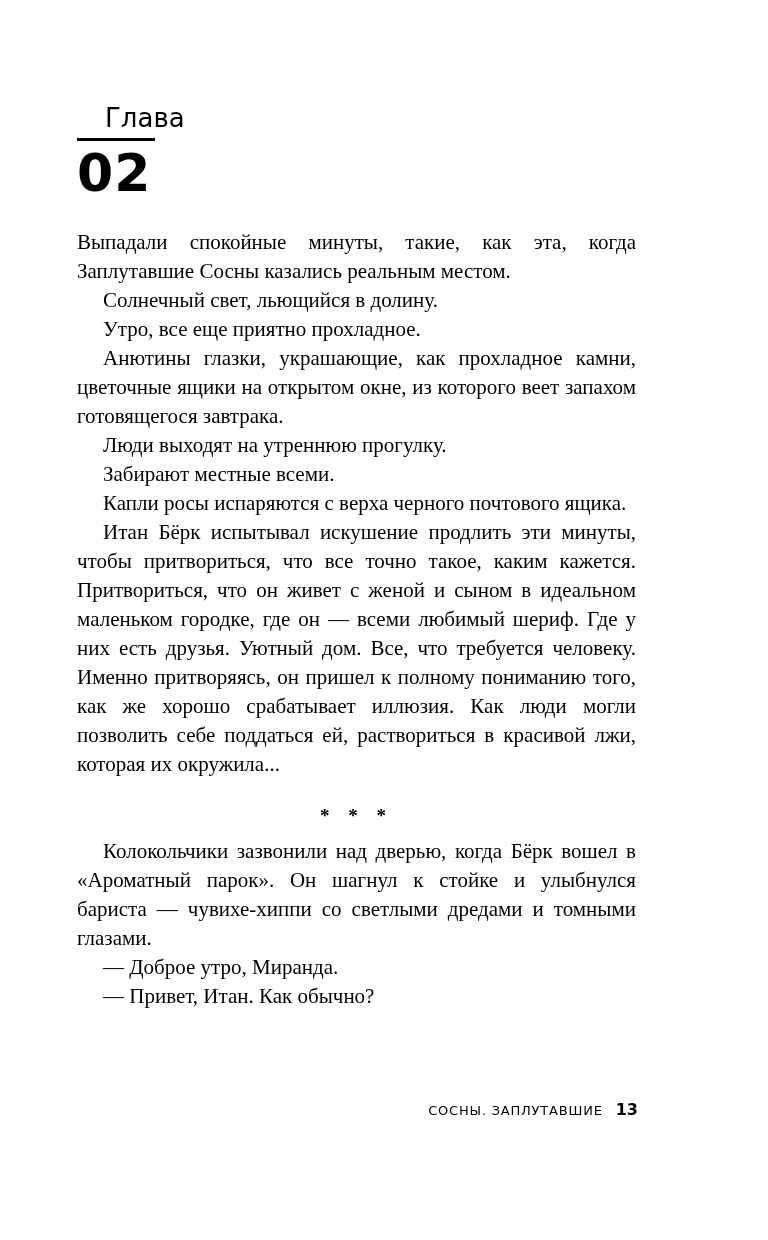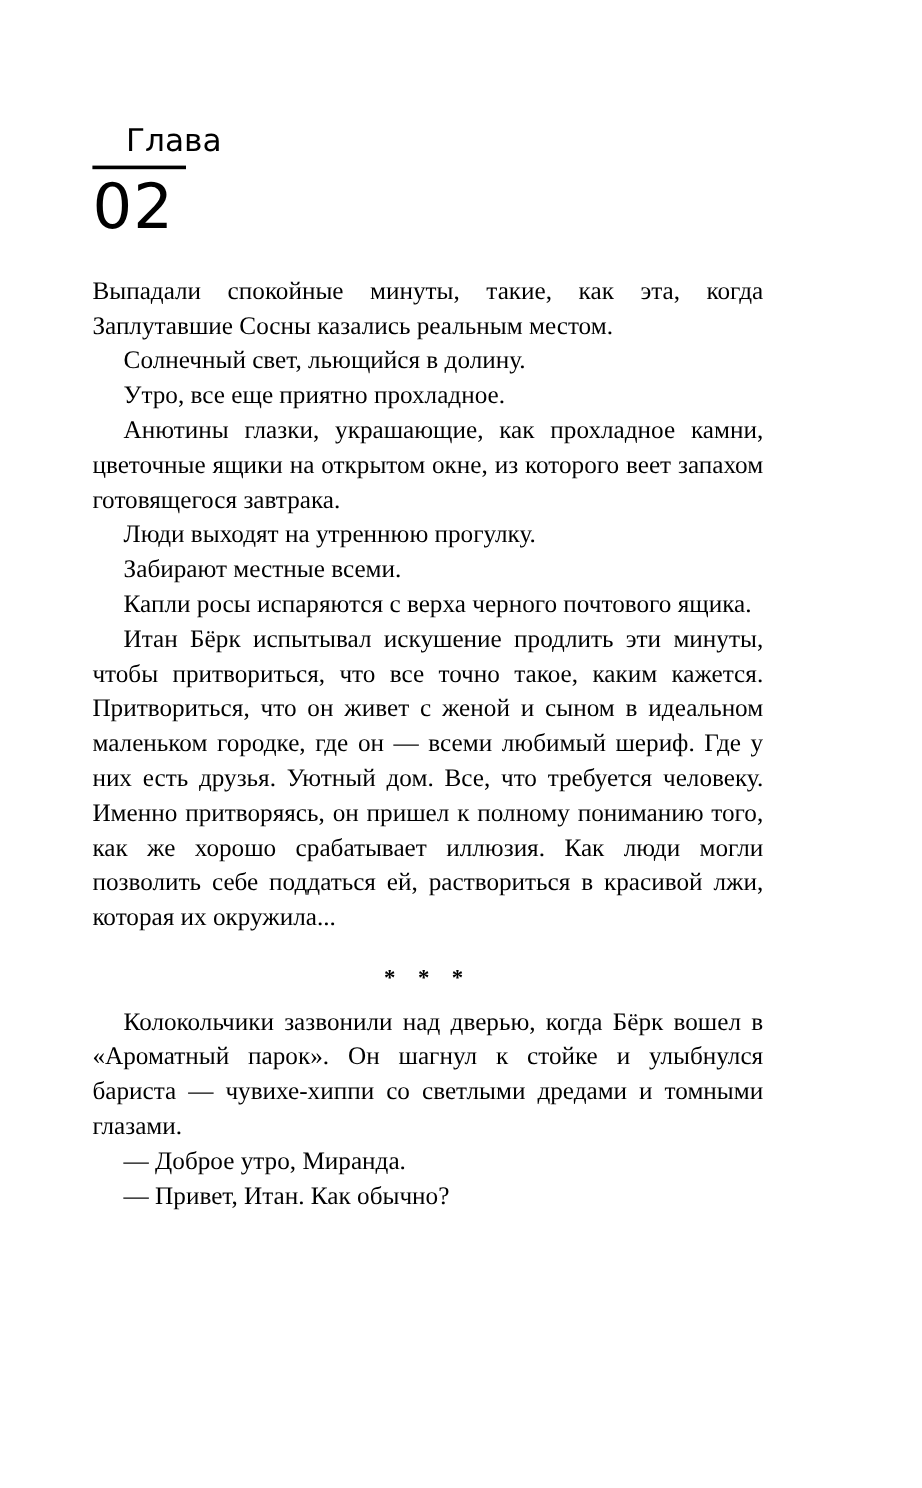--- a/index.html
+++ b/index.html
@@ -38,21 +38,21 @@
   .chapter-rule {
     width: 78px;
     height: 3px;
     background: #000;
     margin-top: 5px;
   }
   .chapter-number {
     font-family: "DejaVu Sans", sans-serif;
     font-size: 52px;
     line-height: 1.0;
-    font-weight: normal;
+    font-weight: bold;
     letter-spacing: 1px;
     margin-top: 6px;
     color: #000;
   }
 
   
   .body-text {
     position: absolute;
     left: 77px;
     top: 228px;
@@ -121,14 +121,17 @@
     <p>Люди выходят на утреннюю прогулку.</p>
     <p>Забирают местные всеми.</p>
     <p>Капли росы испаряются с верха черного почтового ящика.</p>
     <p>Итан Бёрк испытывал искушение продлить эти минуты, чтобы притвориться, что все точно такое, каким кажется. Притвориться, что он живет с женой и сыном в идеальном маленьком городке, где он — всеми любимый шериф. Где у них есть друзья. Уютный дом. Все, что требуется человеку. Именно притворяясь, он пришел к полному пониманию того, как же хорошо срабатывает иллюзия. Как люди могли позволить себе поддаться ей, раствориться в красивой лжи, которая их окружила...</p>
     <div class="separator">* * *</div>
     <p>Колокольчики зазвонили над дверью, когда Бёрк вошел в «Ароматный парок». Он шагнул к стойке и улыбнулся бариста — чувихе-хиппи со светлыми дредами и томными глазами.</p>
     <p>— Доброе утро, Миранда.</p>
     <p>— Привет, Итан. Как обычно?</p>
   </main>
 
+  <footer class="page-footer">
+    <span class="running-title">СОСНЫ. ЗАПЛУТАВШИЕ</span><span class="page-number">13</span>
+  </footer>
 
 </div>
 
 </body></html>

